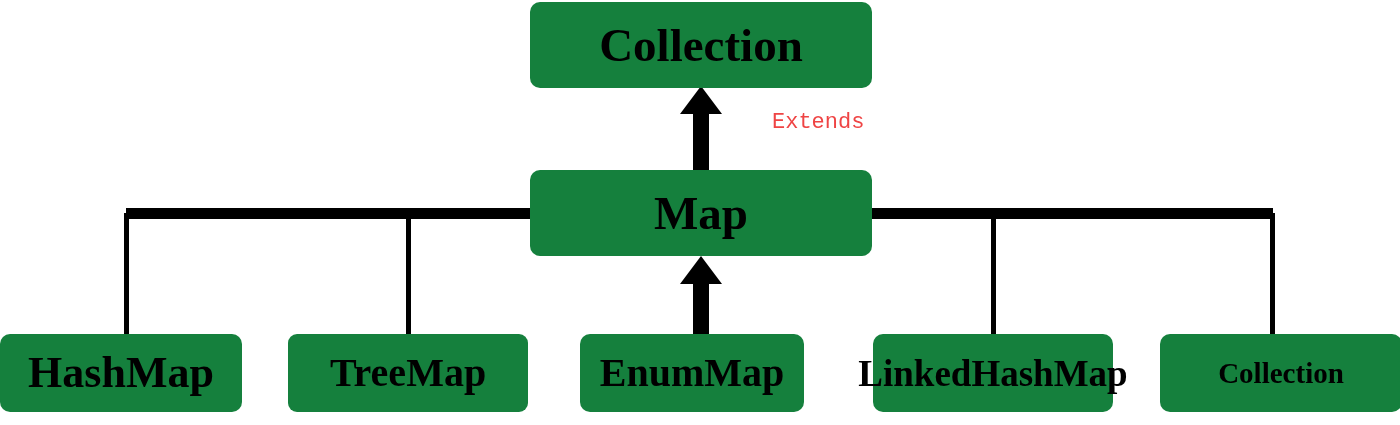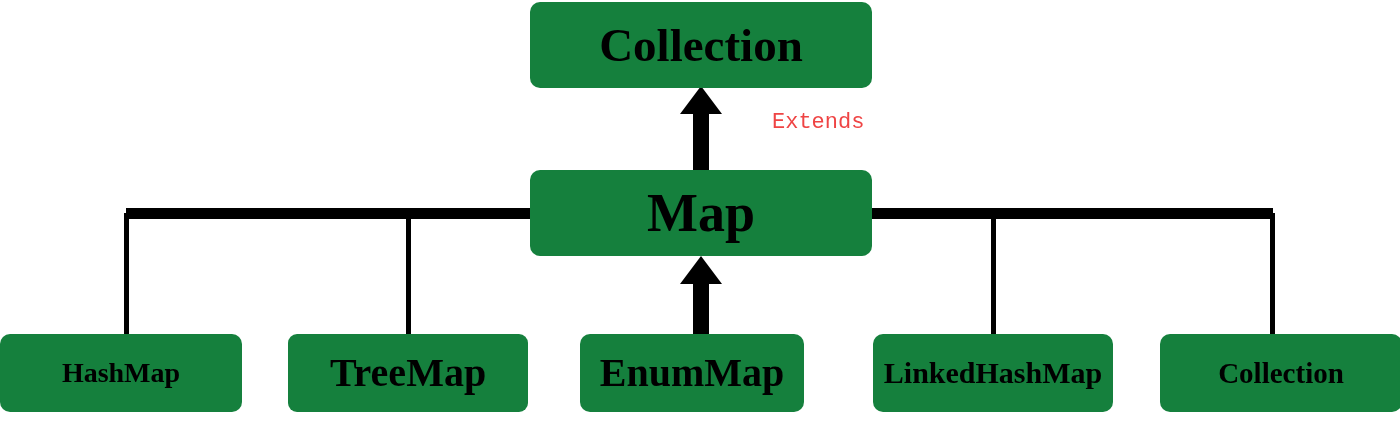--- a/index.html
+++ b/index.html
@@ -32,33 +32,33 @@
   }
   .node-label {
     display: block;
   }
 
   
   #node-collection { left: 530px; top: 2px;   width: 342px; height: 86px; }
   #node-collection .node-label { font-size: 47px; }
 
   #node-map        { left: 530px; top: 170px; width: 342px; height: 86px; }
-  #node-map .node-label { font-size: 54px; }
+  #node-map .node-label { font-size: 47px; }
 
   #node-hashmap       { left: 0px;    top: 334px; width: 242px; height: 78px; }
-  #node-hashmap .node-label { font-size: 28px; }
+  #node-hashmap .node-label { font-size: 44px; }
 
   #node-treemap       { left: 288px;  top: 334px; width: 240px; height: 78px; border-radius: 9px; }
   #node-treemap .node-label { font-size: 40px; }
 
   #node-enummap       { left: 580px;  top: 334px; width: 224px; height: 78px; }
   #node-enummap .node-label { font-size: 40px; }
 
   #node-linkedhashmap { left: 873px;  top: 334px; width: 240px; height: 78px; }
-  #node-linkedhashmap .node-label { font-size: 30px; }
+  #node-linkedhashmap .node-label { font-size: 37px; }
 
   #node-weakhashmap   { left: 1160px; top: 334px; width: 242px; height: 78px; }
   #node-weakhashmap .node-label { font-size: 29px; }
 
   
   .edge-svg {
     position: absolute;
     left: 0;
     top: 0;
     width: 1400px;

